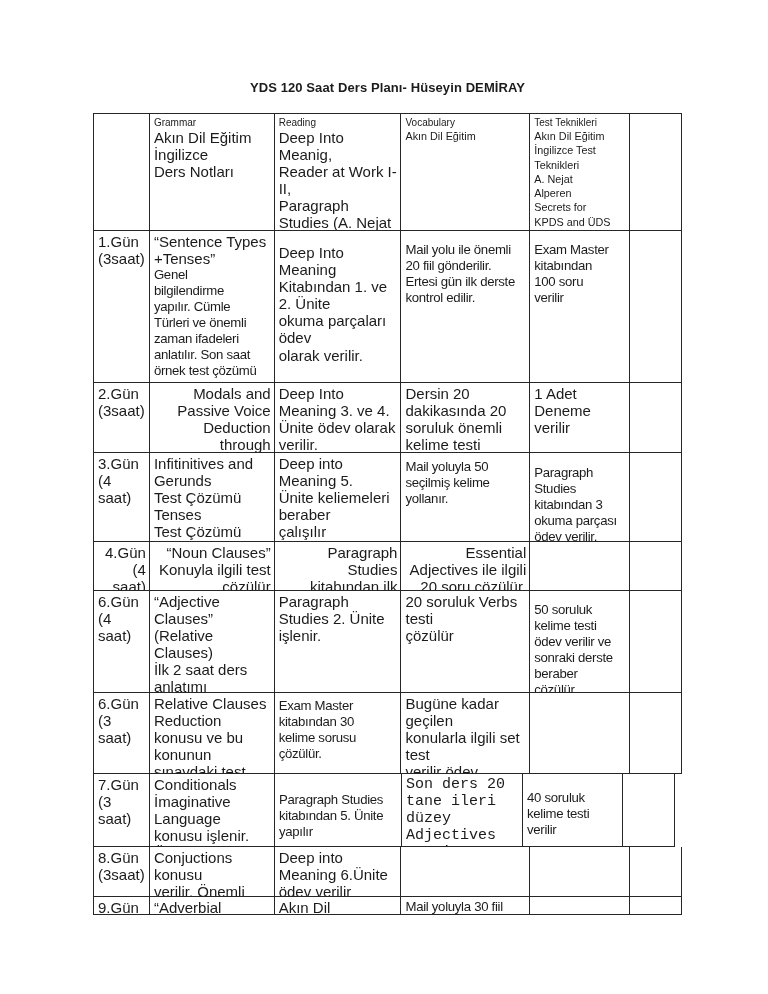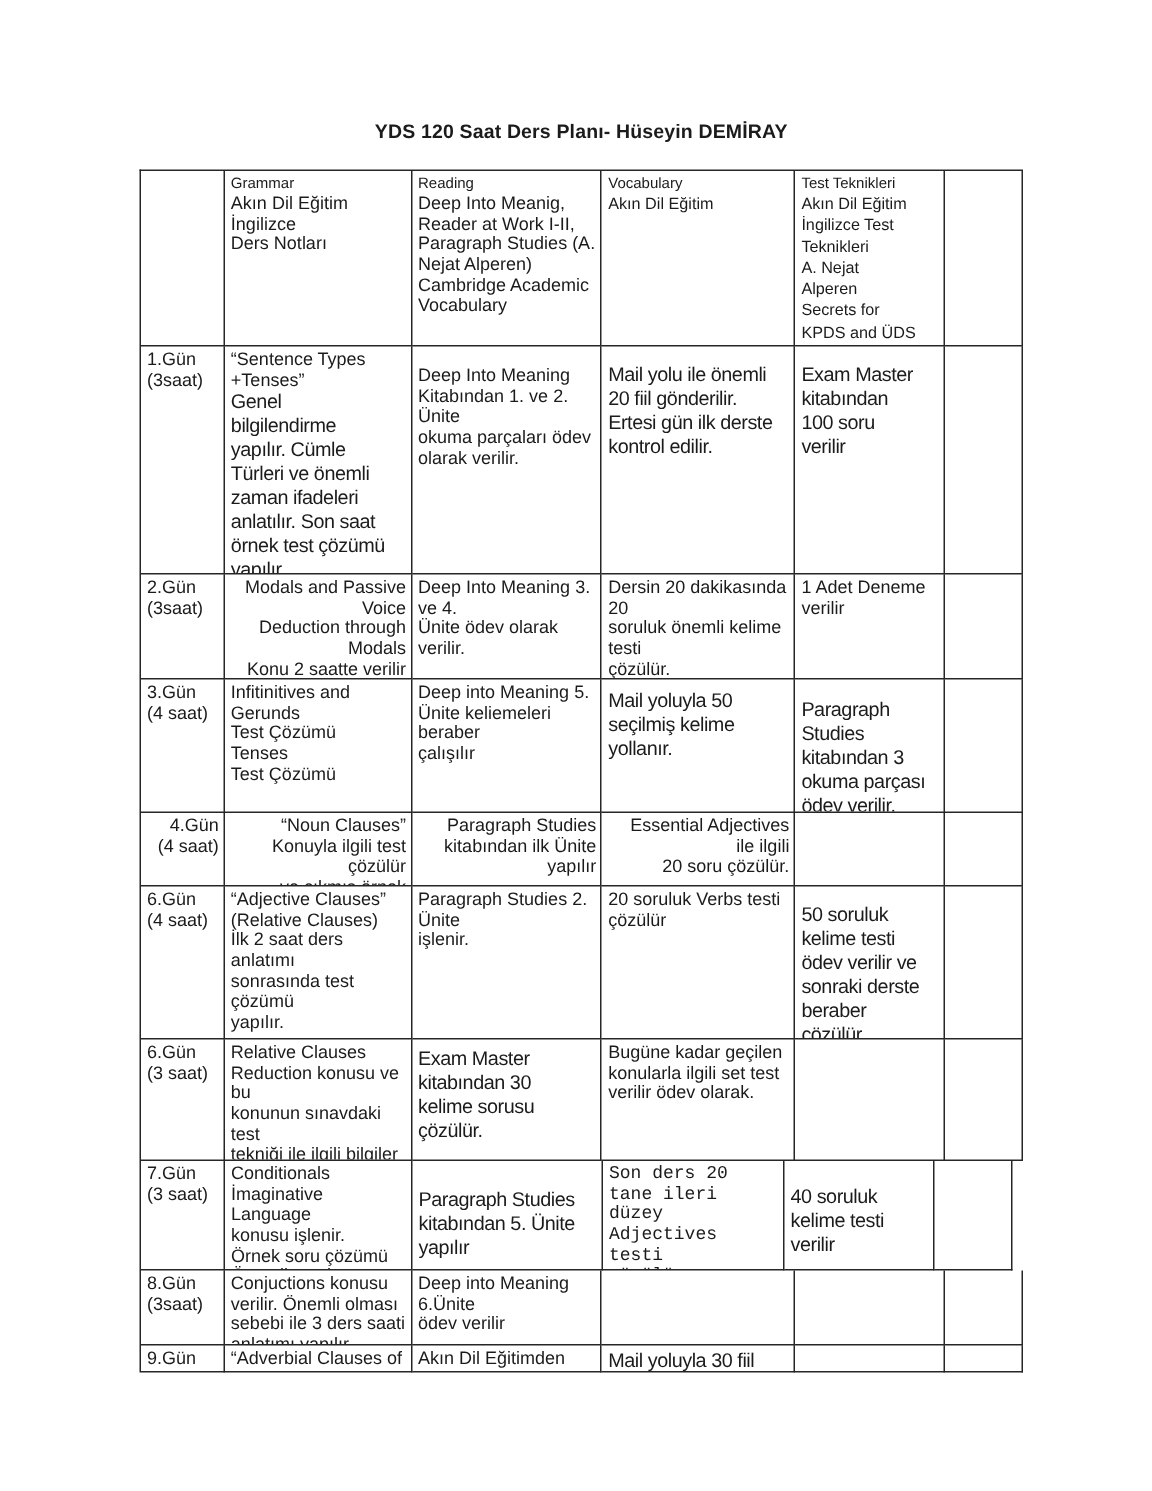--- a/index.html
+++ b/index.html
@@ -38,21 +38,21 @@
   .t-cell {
     border-right: 1px solid #262626;
     border-bottom: 1px solid #262626;
     box-sizing: border-box;
     padding: 2px 3px 0 4px;
     overflow: hidden;
   }
   .seg { color: #1b1b1b; }
   .seg-h  { font-size: 10px; line-height: 1.3;  white-space: pre-wrap; }
   .seg-md { font-size: 10.8px; line-height: 1.32; white-space: pre-wrap; }
-  .seg-sm { font-size: 12px;  line-height: 1.14; white-space: pre-wrap; }
+  .seg-sm { font-size: 15px;  line-height: 1.14; white-space: pre-wrap; }
   .seg-lg { font-size: 13.2px; line-height: 1.21; letter-spacing: -0.3px; white-space: pre; }
   .seg-gap { width: 1px; }
 </style>
 </head>
 <body>
 
 <div class="page">
   <div class="doc-title">YDS 120 Saat Ders Planı- Hüseyin DEMİRAY</div>
   <div class="lesson-table" id="lesson-table">
       <div class="t-row" style="height: 117px;">

